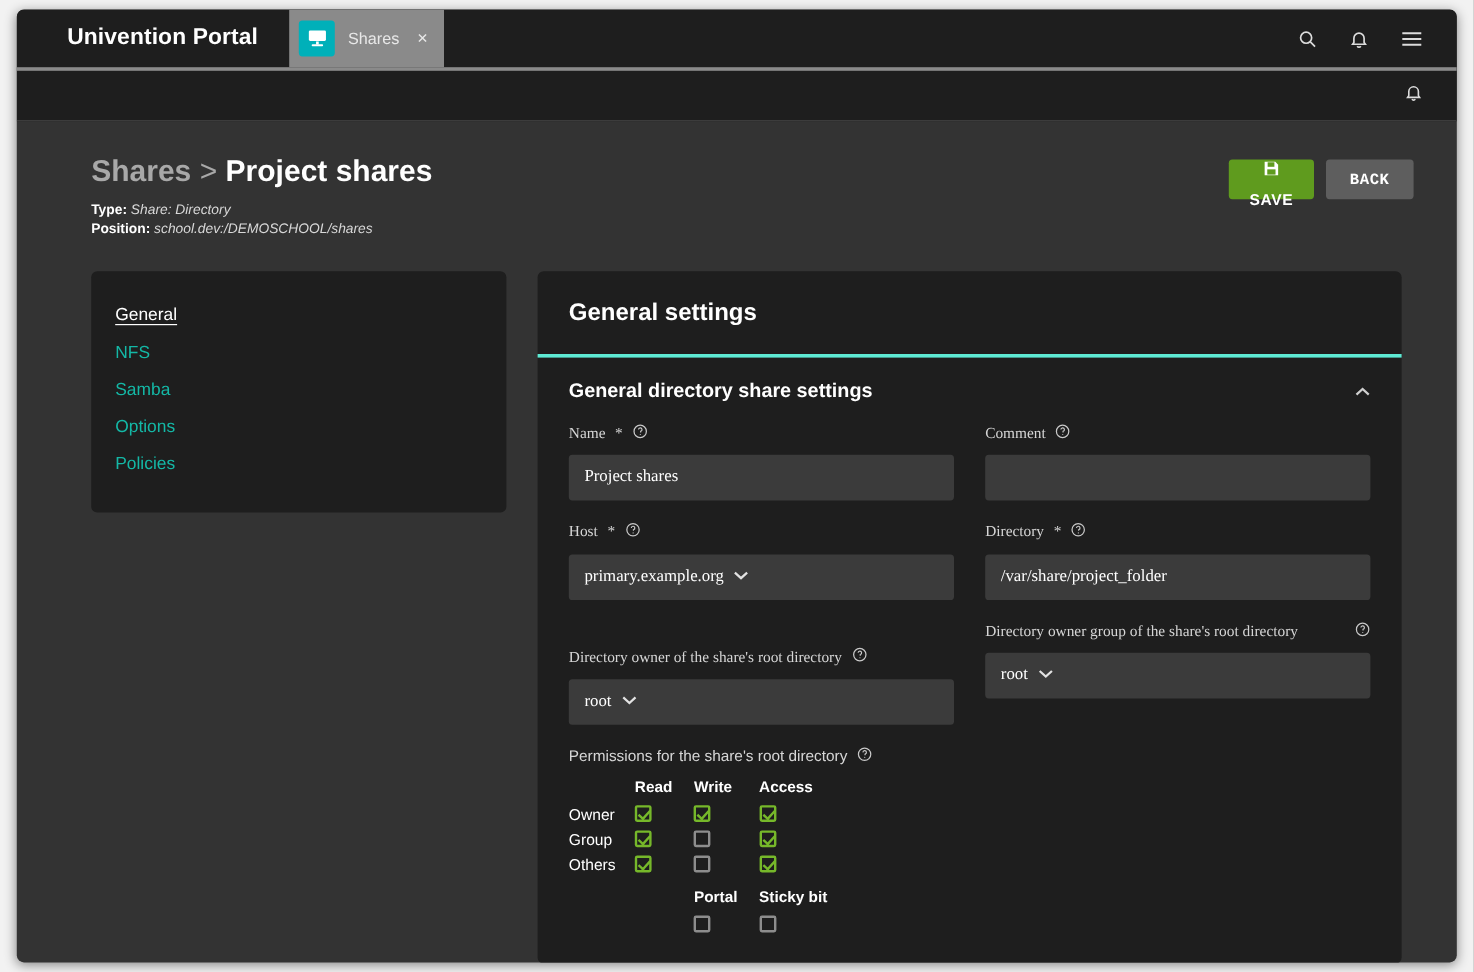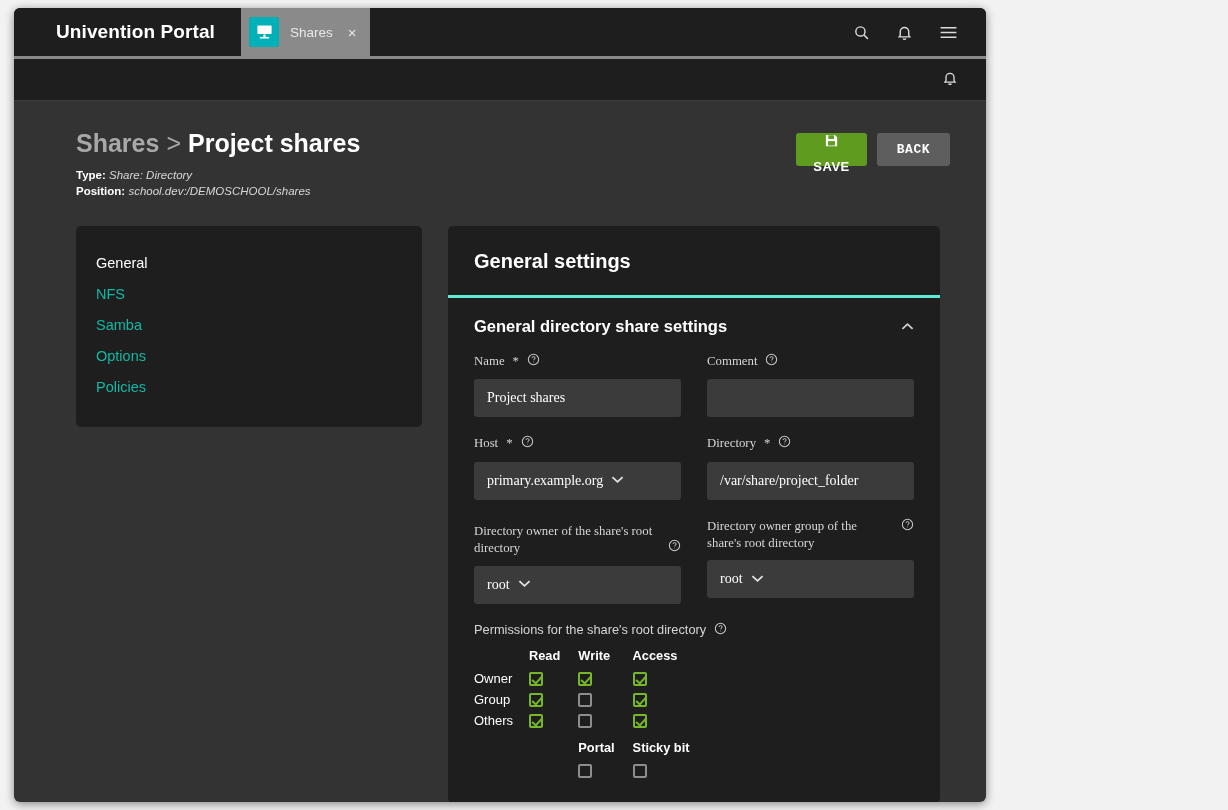--- a/index.html
+++ b/index.html
@@ -5,21 +5,21 @@
   * { box-sizing: border-box; margin: 0; padding: 0; }
   html, body {
     width: 1228px; height: 810px;
     background: #f2f2f2;
     font-family: "Liberation Sans", sans-serif;
     overflow: hidden;
   }
   .window {
     position: absolute;
     left: 14px; top: 8px;
-    width: 972px; height: 794px;
+    width: 1200px; height: 794px;
     background: #333333;
     border-radius: 6px;
     overflow: hidden;
     box-shadow: 0 2px 10px rgba(0,0,0,0.45);
   }
 
   
   .topbar {
     position: relative;
     height: 51px;
@@ -143,20 +143,21 @@
   }
   .side-item {
     padding: 3px 20px 3px 20px;
     font-size: 14.5px;
     color: #14b8a6;
     cursor: pointer;
     line-height: 1.72;
   }
   .side-item.active {
     color: #ffffff;
+    text-decoration: underline;
     text-underline-offset: 2.5px;
   }
 
   .panel {
     flex: 1 1 auto;
     background: #1e1e1e;
     border-radius: 5px;
     min-width: 0;
   }
   .panel-title {

